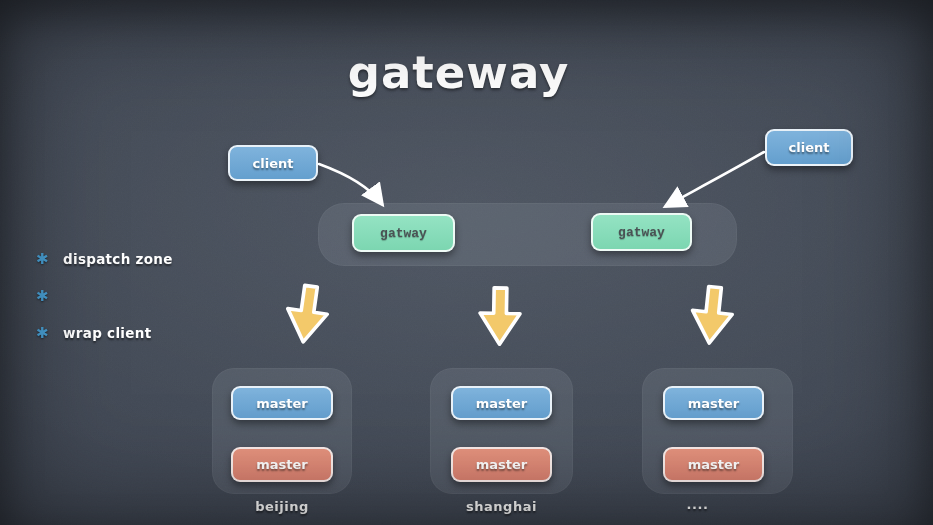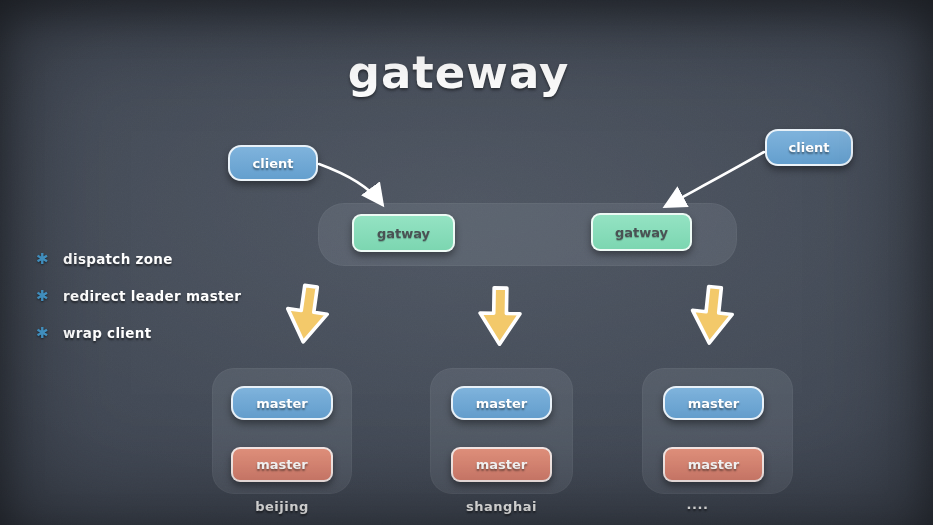--- a/index.html
+++ b/index.html
@@ -19,24 +19,24 @@
     text-shadow:0 2px 3px rgba(0,0,0,0.45);
   }
   .node{
     position:absolute;display:flex;align-items:center;justify-content:center;
     border-radius:9px;border:2px solid rgba(255,255,255,0.85);
     font-size:13px;font-weight:bold;color:#fff;
     text-shadow:0 2px 2px rgba(0,0,0,0.45);
     box-shadow:0 4px 7px rgba(0,0,0,0.38);
     box-sizing:border-box;
   }
-  .blue{background:linear-gradient(180deg,#7fb3dc 0%,#649fce 100%);border-radius:13px;}
+  .blue{background:linear-gradient(180deg,#7fb3dc 0%,#649fce 100%);}
   .salmon{background:linear-gradient(180deg,#e6947f 0%,#da8170 100%);}
   .green{background:linear-gradient(180deg,#94e3c3 0%,#7cd6b1 100%);
-    color:#4a5254;text-shadow:0 1px 1px rgba(0,0,0,0.25);}
+    color:#4a5254;text-shadow:0 1px 1px rgba(0,0,0,0.25);font-family:Liberation Mono, monospace;}
   .panel{
     position:absolute;border-radius:26px;
     background:rgba(215,225,240,0.10);
     box-shadow:inset 0 0 0 1px rgba(255,255,255,0.04);
   }
   .bullets{position:absolute;left:36px;top:248px;}
   .bullet-row{display:flex;align-items:center;height:22px;margin-bottom:15px;}
   .bullet-marker{color:var(--bullet-blue,#49a0d5);font-size:15px;width:27px;
     text-shadow:0 1px 2px rgba(0,0,0,0.5);}
   .bullet-label{color:#fff;font-size:13.5px;font-weight:bold;
@@ -93,21 +93,20 @@
     <path d="M764 152 C 724 175, 697 189, 666 206" fill="none" stroke="#fff" stroke-width="2.6" stroke-linecap="round" marker-end="url(#ah)"></path>
   </svg>
 
   <div class="bullets">
     <div class="bullet-row">
       <span class="bullet-marker">✱</span>
       <span class="bullet-label">dispatch zone</span>
     </div>
     <div class="bullet-row">
       <span class="bullet-marker">✱</span>
-      <span class="bullet-label">redirect leader master</span>
     </div>
     <div class="bullet-row">
       <span class="bullet-marker">✱</span>
       <span class="bullet-label">wrap client</span>
     </div>
   </div>
 
   <svg class="arrow-svg" style="left:278px;top:278px;transform:rotate(8deg);" width="58" height="74" viewBox="0 0 64 72" aria-hidden="true">
     <path d="M25 4 L39 4 L39 32 L54 32 L32 66 L10 32 L25 32 Z" fill="var(--arrow-yellow,#f3c96a)" stroke="#fff" stroke-width="4" stroke-linejoin="round"></path>
   </svg>

